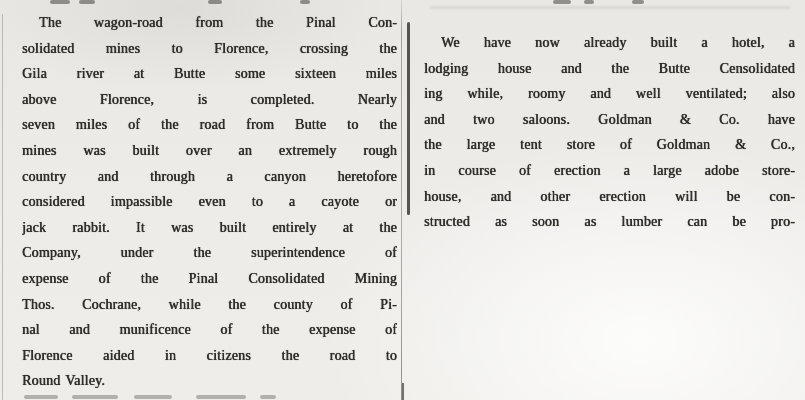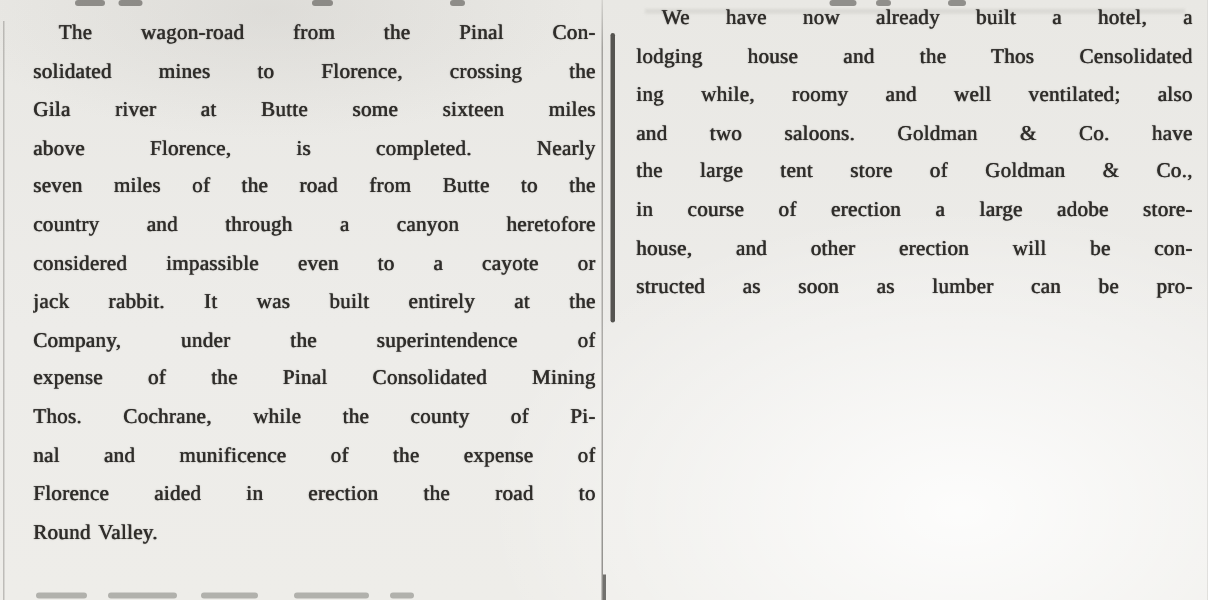--- a/index.html
+++ b/index.html
@@ -12,21 +12,21 @@
       radial-gradient(300px 120px at 180px 8px, rgba(200,198,194,.35), rgba(200,198,194,0) 70%),
       linear-gradient(#e9e8e4, #edece9 55%, #eeede9);
     font-family:"Liberation Serif","DejaVu Serif",serif;
     color:#2f2d2a;
   }
   .col{
     position:absolute;
     filter:blur(.25px);
   }
   .col-left{left:22px;top:10px;width:375px;}
-  .col-right{left:424px;top:0;width:371px;}
+  .col-right{left:424px;top:30px;width:371px;}
   .line{
     height:25.6px;
     line-height:25.6px;
     font-size:14px;
     letter-spacing:.2px;
     word-spacing:1.5px;
     text-align:justify;
     text-align-last:justify;
     white-space:normal;
     overflow:hidden;
@@ -71,35 +71,36 @@
   <i class="mark bottom" style="left:196px;top:395px;width:50px"></i>
   <i class="mark bottom" style="left:260px;top:395px;width:16px"></i>
 
   <div class="col col-left">
 
   <div class="line indent">The wagon-road from the Pinal Con-</div>
       <div class="line">solidated mines to Florence, crossing the</div>
       <div class="line">Gila river at Butte some sixteen miles</div>
       <div class="line">above Florence, is completed.  Nearly</div>
       <div class="line">seven miles of the road from Butte to the</div>
+      <div class="line">mines was built over an extremely rough</div>
       <div class="line">country and through a canyon heretofore</div>
       <div class="line">considered impassible even to a cayote or</div>
       <div class="line">jack rabbit.  It was built entirely at the</div>
       <div class="line">Company, under the superintendence of</div>
       <div class="line">expense of the Pinal Consolidated Mining</div>
       <div class="line">Thos. Cochrane, while the county of Pi-</div>
       <div class="line">nal and munificence of the expense of</div>
-      <div class="line">Florence aided in erection the road to</div>
+      <div class="line">Florence aided in citizens the road to</div>
       <div class="line flush">Round Valley.</div>
     </div>
 
   <div class="col col-right">
 
   <div class="line indent">We have now already built a hotel, a</div>
-      <div class="line">lodging house and the Thos Censolidated</div>
+      <div class="line">lodging house and the Butte Censolidated</div>
       <div class="line">ing while, roomy and well ventilated; also</div>
       <div class="line">and two saloons.  Goldman &amp; Co. have</div>
       <div class="line">the large tent store of Goldman &amp; Co.,</div>
       <div class="line">in course of erection a large adobe store-</div>
       <div class="line">house, and other erection will be con-</div>
       <div class="line">structed as soon as lumber can be pro-</div>
     </div>
 
 </div>
 

